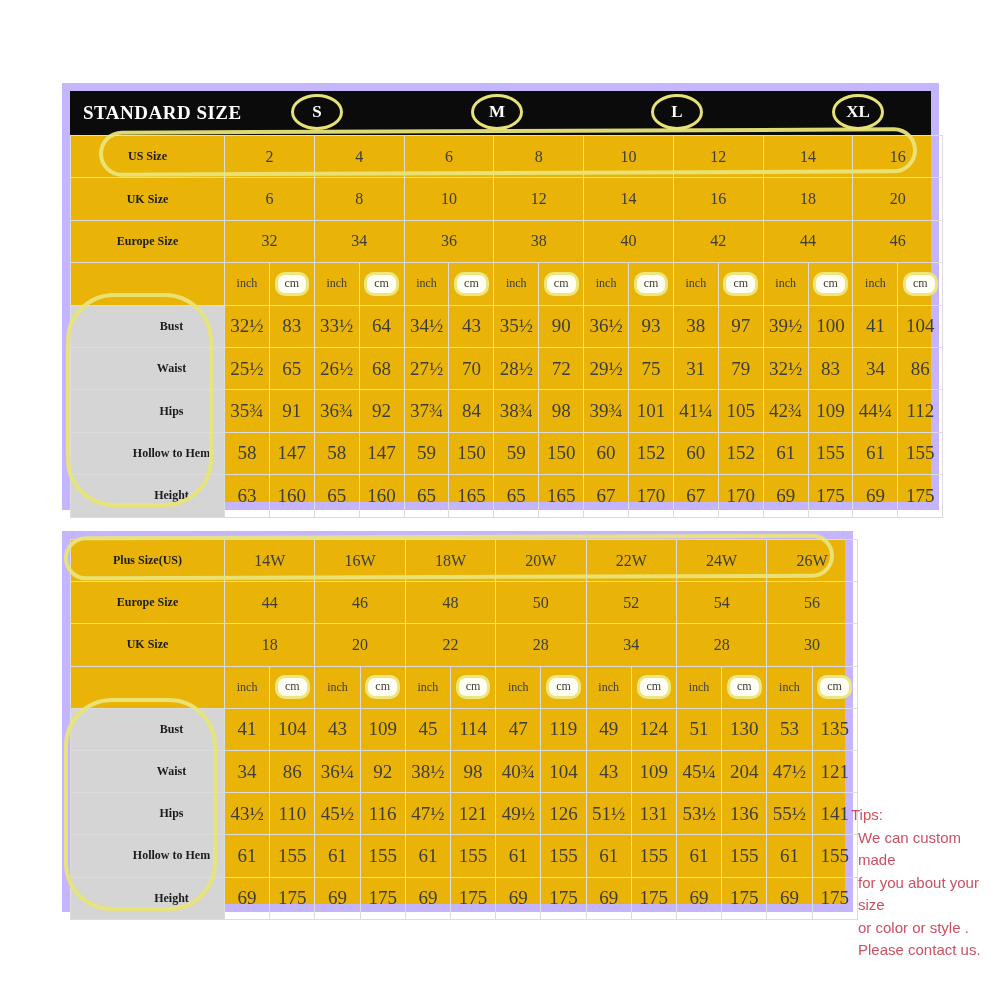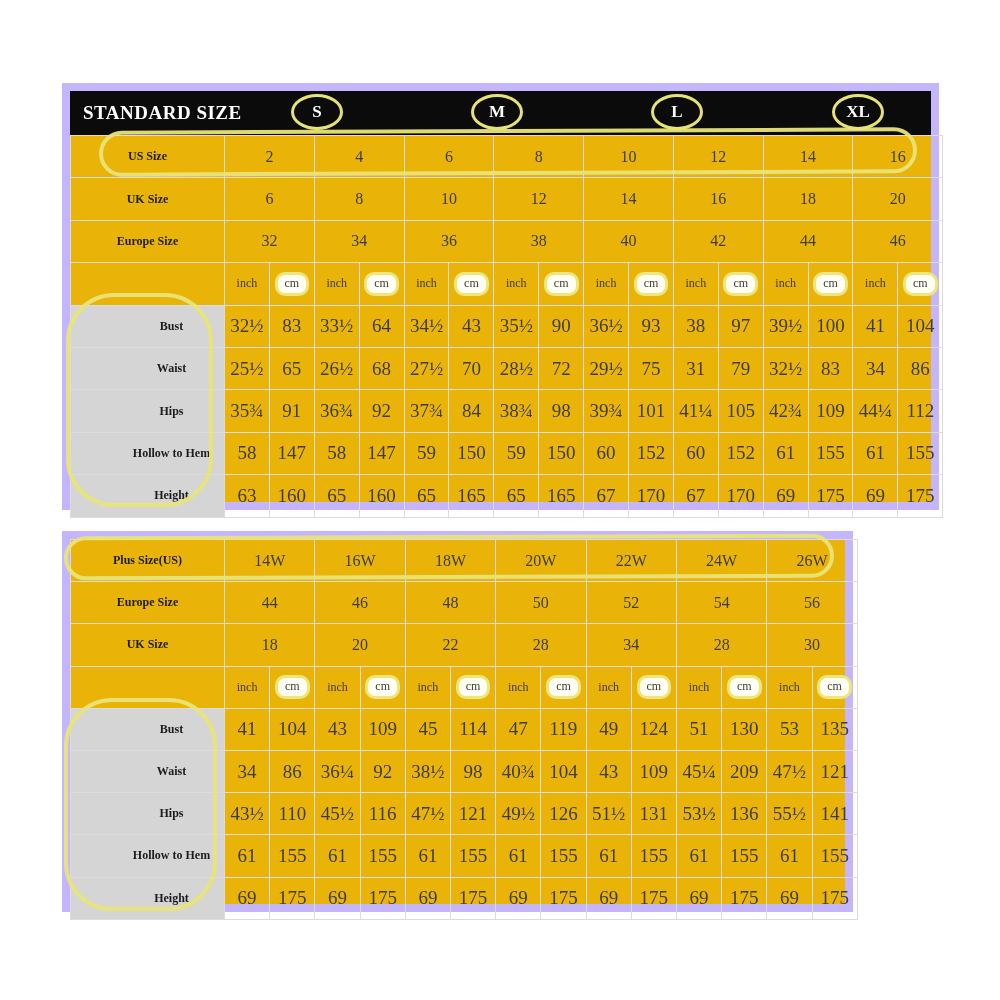--- a/index.html
+++ b/index.html
@@ -323,21 +323,21 @@
             <td class="measure-value">86</td>
             <td class="measure-value">36¼</td>
             <td class="measure-value">92</td>
             <td class="measure-value">38½</td>
             <td class="measure-value">98</td>
             <td class="measure-value">40¾</td>
             <td class="measure-value">104</td>
             <td class="measure-value">43</td>
             <td class="measure-value">109</td>
             <td class="measure-value">45¼</td>
-            <td class="measure-value">209</td>
+            <td class="measure-value">204</td>
             <td class="measure-value">47½</td>
             <td class="measure-value">121</td>
           </tr>
           <tr>
             <td class="row-label gray">Hips</td>
             <td class="measure-value">43½</td>
             <td class="measure-value">110</td>
             <td class="measure-value">45½</td>
             <td class="measure-value">116</td>
             <td class="measure-value">47½</td>
@@ -387,14 +387,21 @@
           </tr>
         </tbody>
     </table>
   </div>
 
   <div class="ann" id="ann-us-row"></div>
   <div class="ann" id="ann-plus-row"></div>
   <div class="ann" id="ann-labels-standard"></div>
   <div class="ann" id="ann-labels-plus"></div>
 
+  <div id="tips">
+    <div>Tips:</div>
+    <div class="tip-line">We can custom made</div>
+    <div class="tip-line">for you about your size</div>
+    <div class="tip-line">or color or style .</div>
+    <div class="tip-line">Please contact us.</div>
+  </div>
 
 </div>
 
 </body></html>

